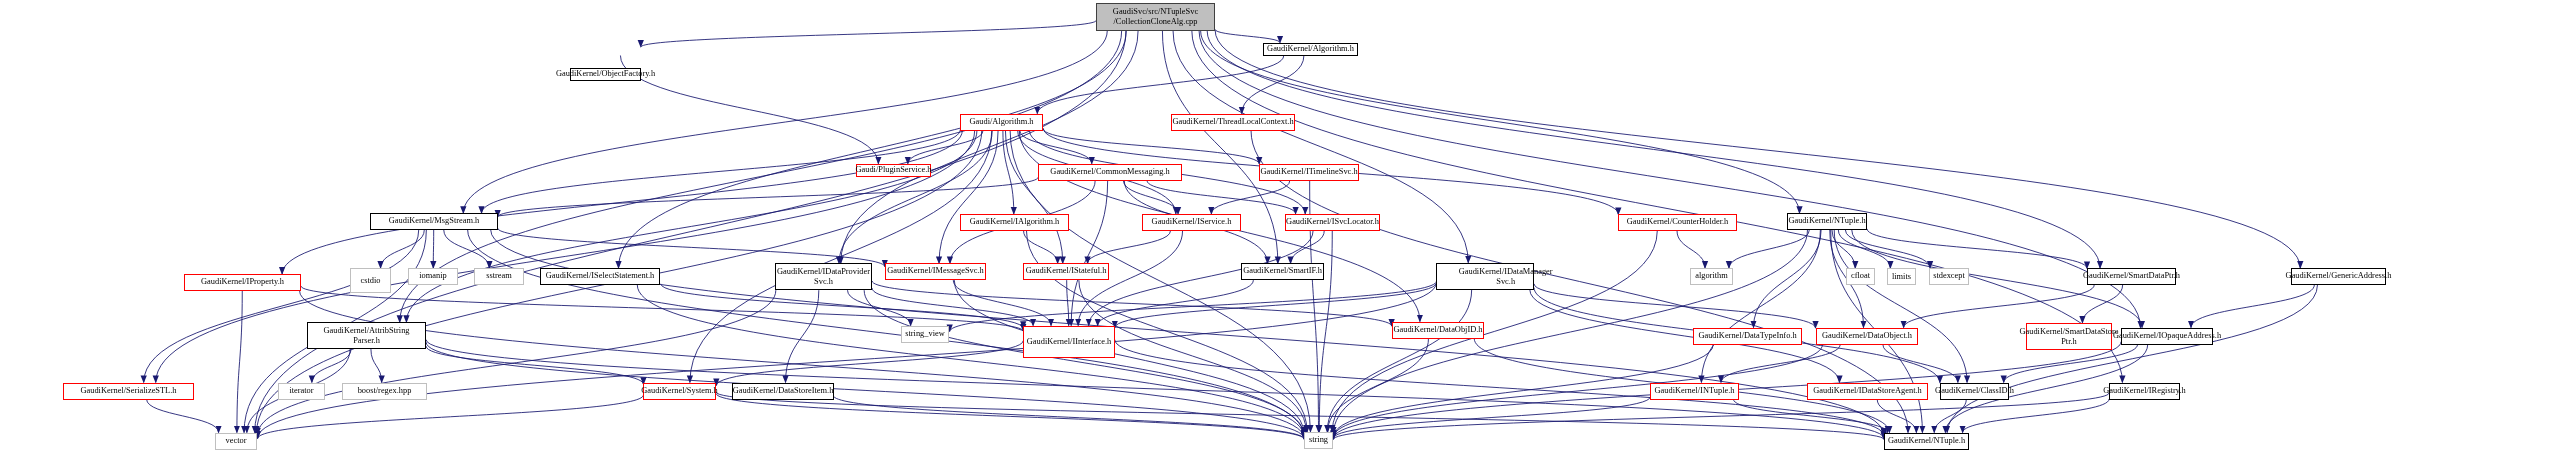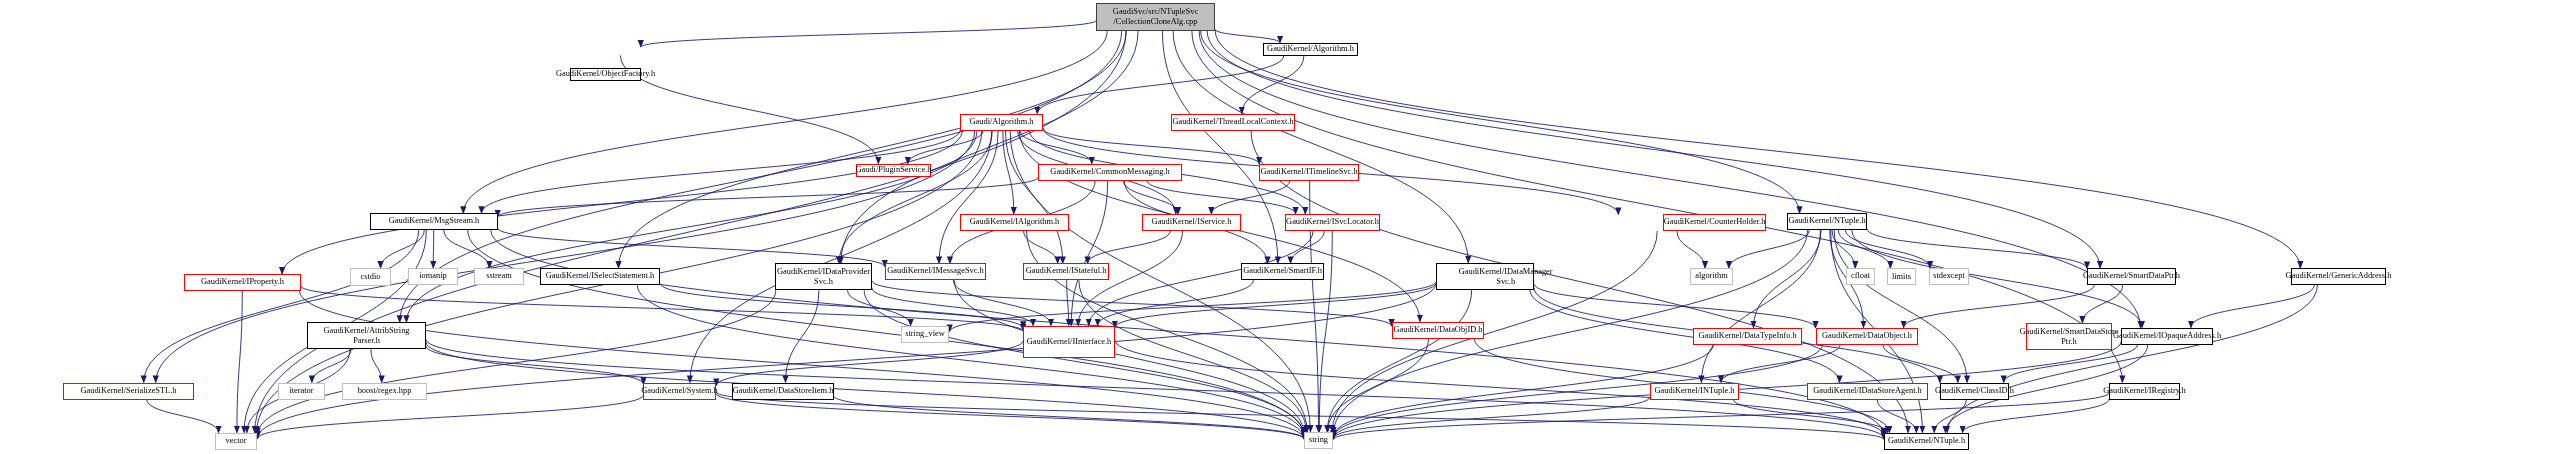--- a/index.html
+++ b/index.html
@@ -164,24 +164,24 @@
       <div class="node normal" style="left: 1263px; top: 43px; width: 95px; height: 12.7px;">GaudiKernel/Algorithm.h</div>
       <div class="node trunc" style="left: 960px; top: 114px; width: 83px; height: 16.7px;">Gaudi/Algorithm.h</div>
       <div class="node trunc" style="left: 1171px; top: 114px; width: 124px; height: 16.7px;">GaudiKernel/ThreadLocalContext.h</div>
       <div class="node trunc" style="left: 856px; top: 164px; width: 75px; height: 12.7px;">Gaudi/PluginService.h</div>
       <div class="node trunc" style="left: 1038px; top: 164px; width: 144px; height: 16.7px;">GaudiKernel/CommonMessaging.h</div>
       <div class="node trunc" style="left: 1259px; top: 164px; width: 100px; height: 16.7px;">GaudiKernel/ITimelineSvc.h</div>
       <div class="node normal" style="left: 370px; top: 213px; width: 128px; height: 16.7px;">GaudiKernel/MsgStream.h</div>
       <div class="node trunc" style="left: 960px; top: 214px; width: 109px; height: 16.7px;">GaudiKernel/IAlgorithm.h</div>
       <div class="node trunc" style="left: 1142px; top: 214px; width: 99px; height: 16.7px;">GaudiKernel/IService.h</div>
       <div class="node trunc" style="left: 1285px; top: 214px; width: 95px; height: 16.7px;">GaudiKernel/ISvcLocator.h</div>
-      <div class="node trunc" style="left: 1618px; top: 214px; width: 103px; height: 16.7px; margin-left: 45px;">GaudiKernel/CounterHolder.h</div>
+      <div class="node trunc" style="left: 1618px; top: 214px; width: 119px; height: 16.7px;">GaudiKernel/CounterHolder.h</div>
       <div class="node normal" style="left: 1787px; top: 213px; width: 80px; height: 16.7px;">GaudiKernel/NTuple.h</div>
       <div class="node trunc" style="left: 184px; top: 274px; width: 117px; height: 16.7px;">GaudiKernel/IProperty.h</div>
-      <div class="node sys" style="left: 350px; top: 268px; width: 41px; height: 18px;">cstdio</div>
+      <div class="node sys" style="left: 350px; top: 268px; width: 41px; height: 25px;">cstdio</div>
       <div class="node sys" style="left: 408px; top: 268px; width: 50px; height: 16.7px;">iomanip</div>
       <div class="node sys" style="left: 474px; top: 268px; width: 50px; height: 16.7px;">sstream</div>
       <div class="node normal" style="left: 540px; top: 268px; width: 120px; height: 16.7px;">GaudiKernel/ISelectStatement.h</div>
       <div class="node normal" style="left: 775px; top: 263px; width: 97px; height: 27px;">GaudiKernel/IDataProvider
 Svc.h</div>
       <div class="node trunc" style="left: 885px; top: 263px; width: 101px; height: 16.7px;">GaudiKernel/IMessageSvc.h</div>
       <div class="node trunc" style="left: 1023px; top: 263px; width: 86px; height: 16.7px;">GaudiKernel/IStateful.h</div>
       <div class="node normal" style="left: 1241px; top: 263px; width: 83px; height: 16.7px;">GaudiKernel/SmartIF.h</div>
       <div class="node normal" style="left: 1436px; top: 263px; width: 98px; height: 27px; padding-left: 44px;">GaudiKernel/IDataManager
 Svc.h</div>

